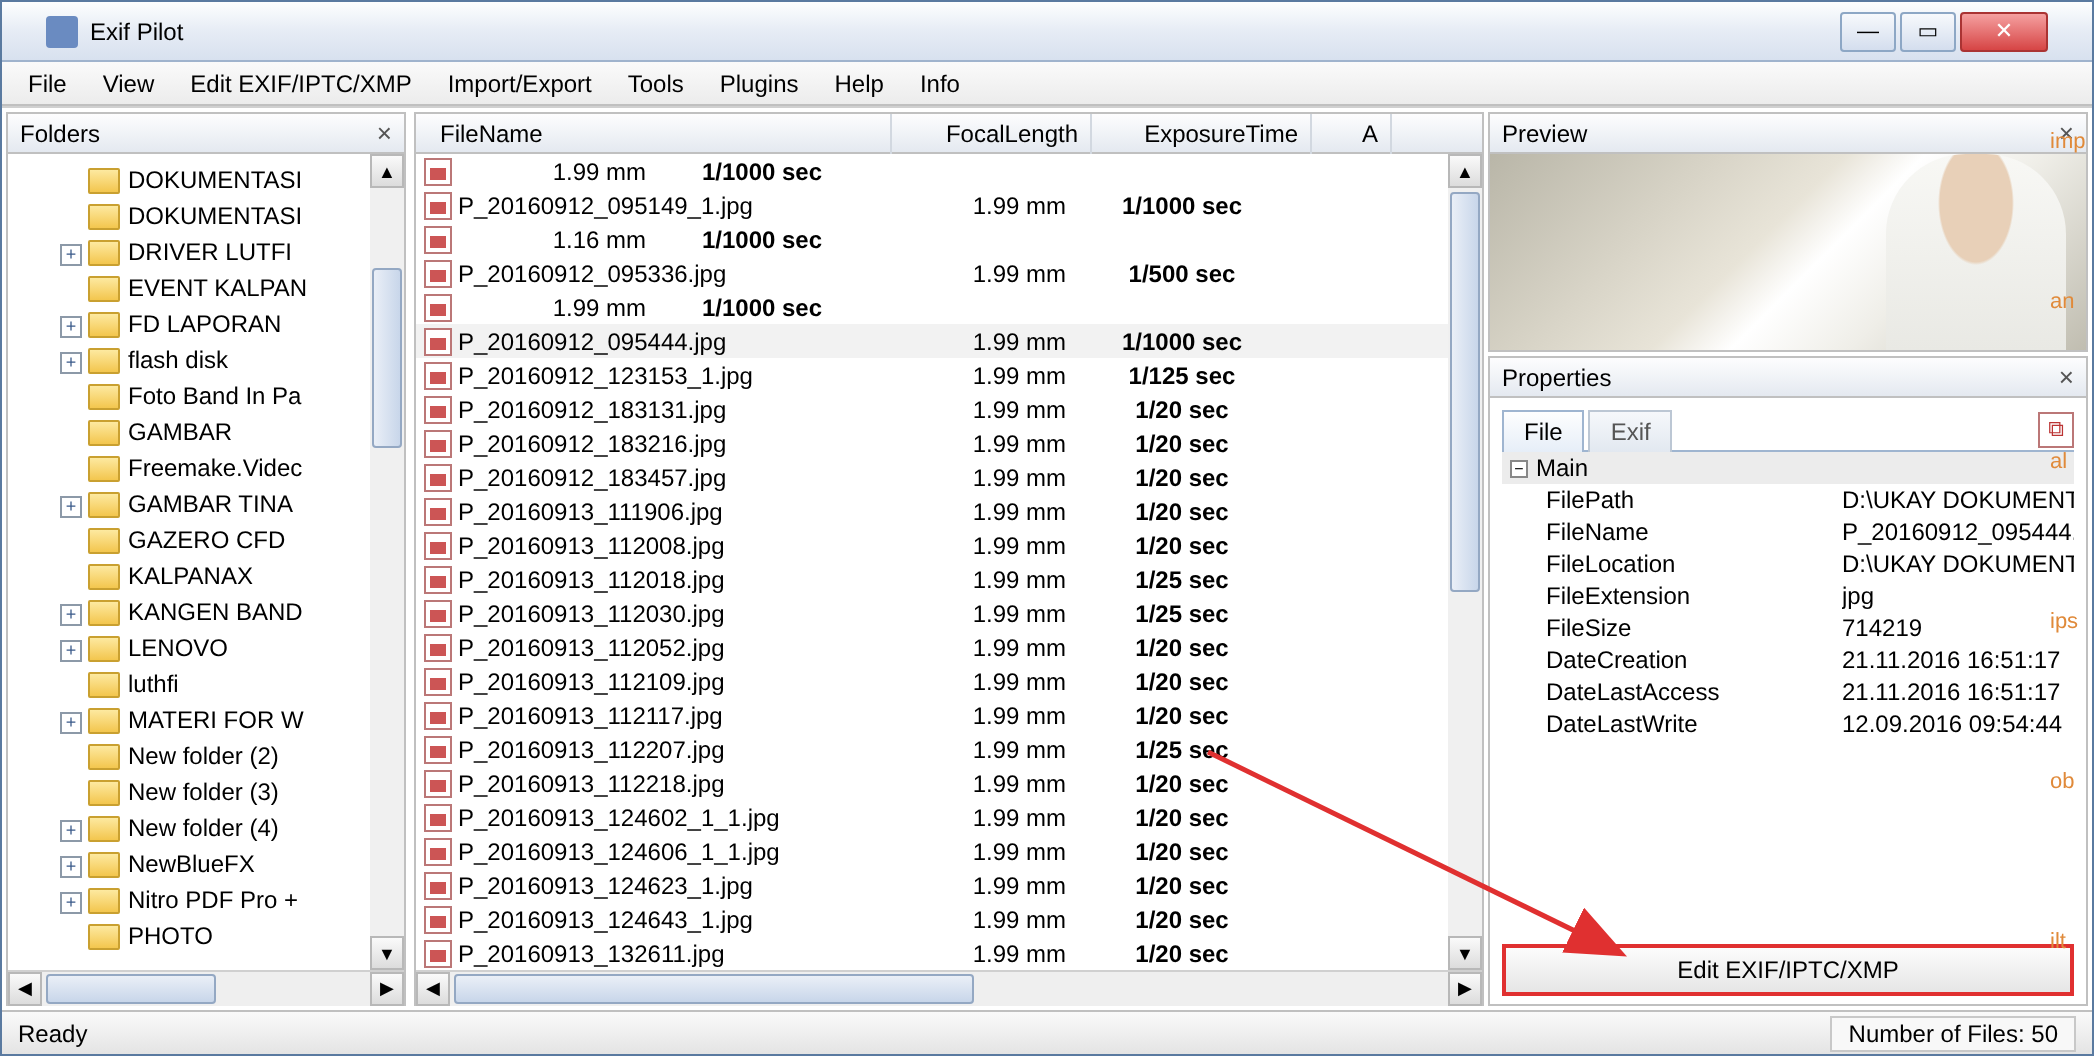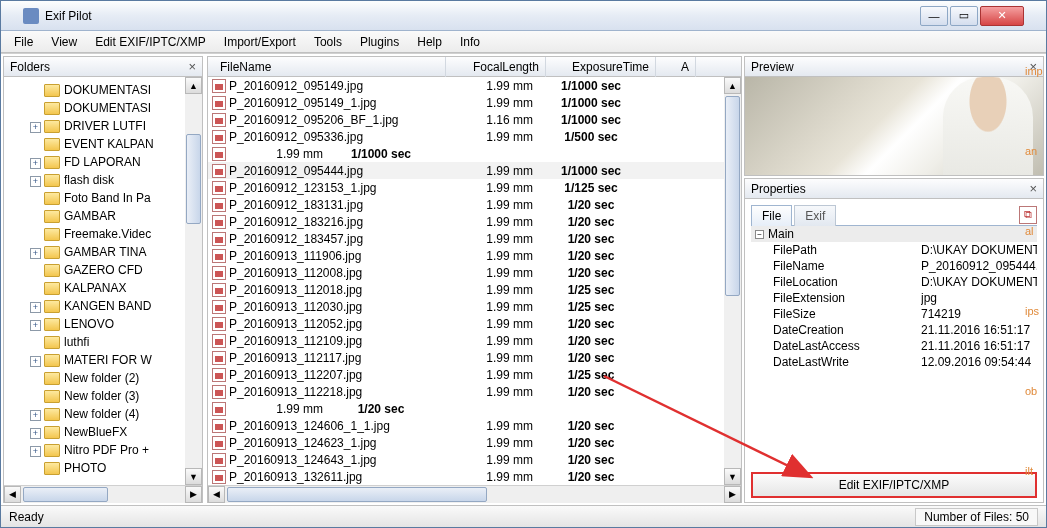--- a/index.html
+++ b/index.html
@@ -240,33 +240,31 @@
           <div class="col-name">FileName</div>
           <div class="col-focal">FocalLength</div>
           <div class="col-exp">ExposureTime</div>
           <div class="col-a">A</div>
         </div>
       </div>
       <div style="flex:1;display:flex;overflow:hidden">
         <div class="filelist" id="filelist" style="flex:1">
             <div class="filerow">
               <span class="imgico"></span>
-              <span class="fn">P_20160912_095149.jpg</span>
               <span class="fc">1.99 mm</span>
               <span class="ex">1/1000 sec</span>
             </div>
             <div class="filerow">
               <span class="imgico"></span>
               <span class="fn">P_20160912_095149_1.jpg</span>
               <span class="fc">1.99 mm</span>
               <span class="ex">1/1000 sec</span>
             </div>
             <div class="filerow">
               <span class="imgico"></span>
-              <span class="fn">P_20160912_095206_BF_1.jpg</span>
               <span class="fc">1.16 mm</span>
               <span class="ex">1/1000 sec</span>
             </div>
             <div class="filerow">
               <span class="imgico"></span>
               <span class="fn">P_20160912_095336.jpg</span>
               <span class="fc">1.99 mm</span>
               <span class="ex">1/500 sec</span>
             </div>
             <div class="filerow">
@@ -353,20 +351,21 @@
               <span class="ex">1/25 sec</span>
             </div>
             <div class="filerow">
               <span class="imgico"></span>
               <span class="fn">P_20160913_112218.jpg</span>
               <span class="fc">1.99 mm</span>
               <span class="ex">1/20 sec</span>
             </div>
             <div class="filerow">
               <span class="imgico"></span>
+              <span class="fn">P_20160913_124602_1_1.jpg</span>
               <span class="fc">1.99 mm</span>
               <span class="ex">1/20 sec</span>
             </div>
             <div class="filerow">
               <span class="imgico"></span>
               <span class="fn">P_20160913_124606_1_1.jpg</span>
               <span class="fc">1.99 mm</span>
               <span class="ex">1/20 sec</span>
             </div>
             <div class="filerow">

